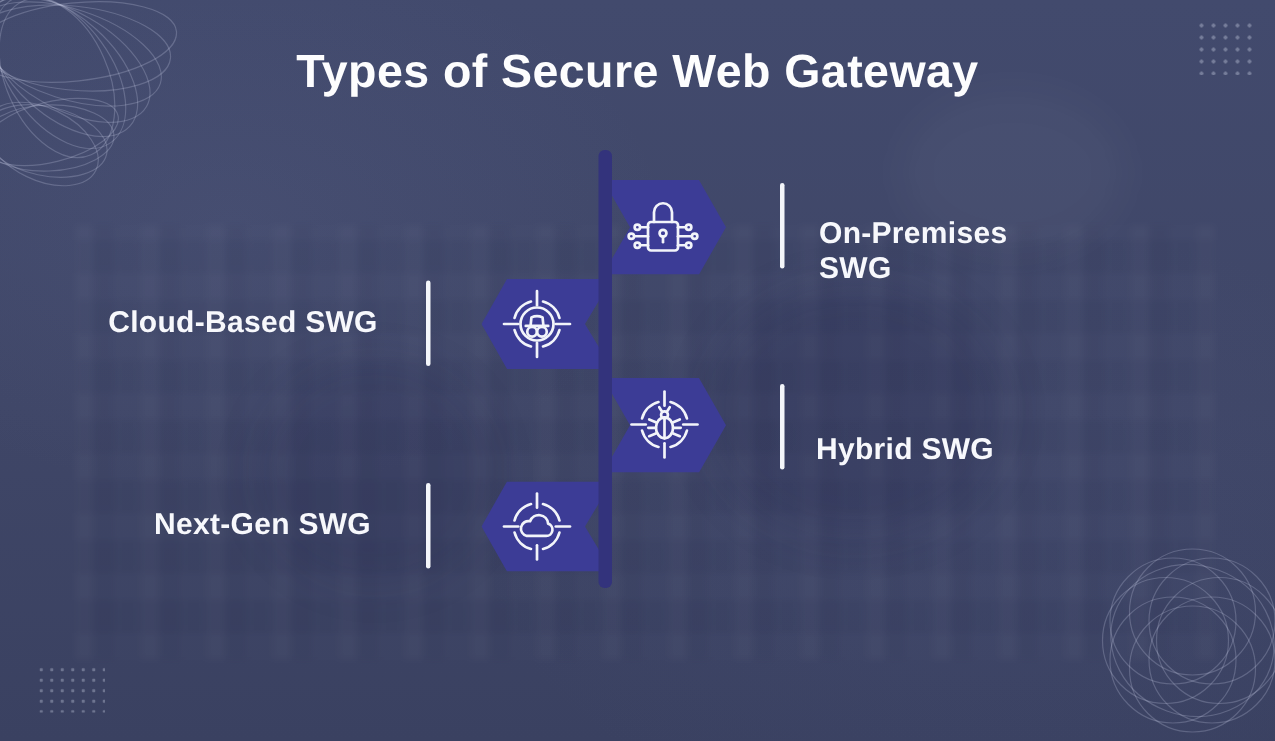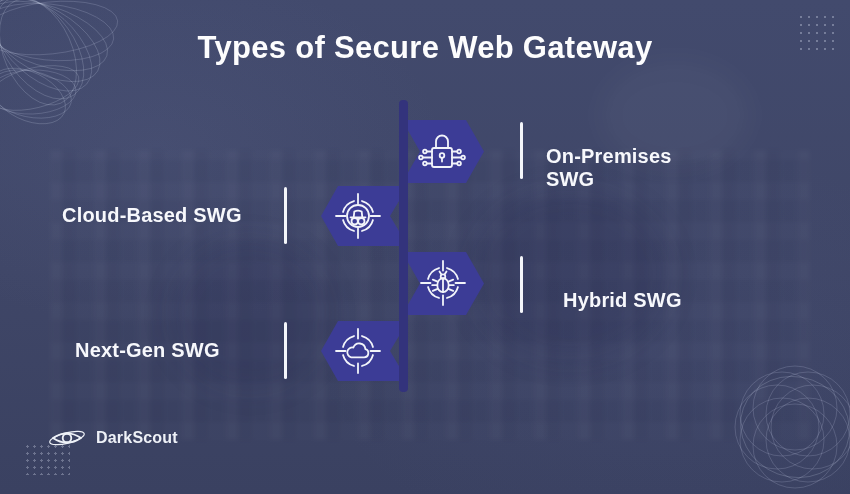--- a/index.html
+++ b/index.html
@@ -34,21 +34,21 @@
   }
   .arrow{position:absolute;z-index:2;}
   .arrow svg{display:block;}
   .icon{position:absolute;z-index:4;}
   .sep{position:absolute;width:3px;height:57px;background:#f4f6fa;border-radius:2px;z-index:4;}
   .label{
     position:absolute;color:#f7f8fc;font-size:20px;font-weight:600;
     letter-spacing:.2px;line-height:23px;z-index:4;
   }
   .label.right-side{text-align:left;margin-top:17px;}
-  .label.left-side{text-align:left;}
+  .label.left-side{text-align:center;}
 
   .brand{position:absolute;left:46px;top:424px;display:flex;align-items:center;gap:8px;z-index:4;}
   .brand-name{color:#eef1f7;font-size:16px;font-weight:600;letter-spacing:.2px;}
 
   .dots{
     position:absolute;pointer-events:none;
     background-image:radial-gradient(rgba(210,216,235,0.45) 1.1px, rgba(0,0,0,0) 1.3px);
   }
   .dots-tr{left:797px;top:13px;width:40px;height:37px;background-size:8px 8px;opacity:.8;}
   .dots-bl{left:24px;top:443px;width:46px;height:32px;background-size:7px 7px;opacity:.75;}
@@ -172,43 +172,35 @@
     <ellipse cx="24" cy="26.2" rx="5.7" ry="7"></ellipse>
     <path d="M24,19.2 V33.2"></path>
     <path d="M18.6,22.6 L13.8,20.6"></path>
       <path d="M18.3,26.2 L13.2,26.2"></path>
       <path d="M18.6,29.8 L13.8,31.8"></path>
     <path d="M29.4,22.6 L34.2,20.6"></path>
       <path d="M29.7,26.2 L34.8,26.2"></path>
       <path d="M29.4,29.8 L34.2,31.8"></path>
   </svg>
   <div class="sep" style="left:520px;top:256px"></div>
-  <div class="label right-side" style="left:563px;top:272px;width:180px">Hybrid SWG</div>
+  <div class="label right-side" style="left:544px;top:272px;width:180px">Hybrid SWG</div>
 
   <div class="arrow" style="left:321px;top:321px">
     <svg width="87" height="60" viewBox="0 0 87 60">
       <polygon points="87,0 17,0 0,30 17,60 87,60 69,30" fill="#3c3c96"></polygon>
     </svg>
   </div>
   <svg class="icon" style="left:334px;top:327px" width="48" height="48" viewBox="0 0 48 48" fill="none" stroke="#f2f4fa" stroke-width="1.8" stroke-linecap="round" stroke-linejoin="round">
     <path d="M38.97,28.01 A15.5,15.5 0 0 1 28.01,38.97"></path>
     <path d="M19.99,38.97 A15.5,15.5 0 0 1 9.03,28.01"></path>
     <path d="M9.03,19.99 A15.5,15.5 0 0 1 19.99,9.03"></path>
     <path d="M28.01,9.03 A15.5,15.5 0 0 1 38.97,19.99"></path>
     <path d="M24,2 V11.5"></path>
       <path d="M24,36.5 V46"></path>
       <path d="M2,24 H11.5"></path>
       <path d="M36.5,24 H46"></path>
     <path d="M17.2,30.3 H30.1 A4.2,4.2 0 0 0 31.4,22.1 A6.2,6.2 0 0 0 19.4,20.5 A4.9,4.9 0 0 0 17.2,30.3 Z"></path>
   </svg>
   <div class="sep" style="left:284px;top:322px"></div>
   <div class="label left-side" style="left:75px;top:339px;width:200px">Next-Gen SWG</div>
 
-  <div class="brand">
-    <svg width="42" height="28" viewBox="0 0 44 30" fill="none" stroke="#eef1f7" stroke-linecap="round" stroke-linejoin="round">
-      <path stroke-width="2" d="M7,15 Q22,5 37,15 Q22,25 7,15 Z"></path>
-      <circle stroke-width="2" cx="22" cy="15" r="4.6"></circle>
-      <ellipse stroke-width="1.3" cx="22" cy="15" rx="19" ry="5.6" transform="rotate(-14 22 15)"></ellipse>
-    </svg>
-    <span class="brand-name">DarkScout</span>
-  </div>
 
 </div>
 
 </body></html>

